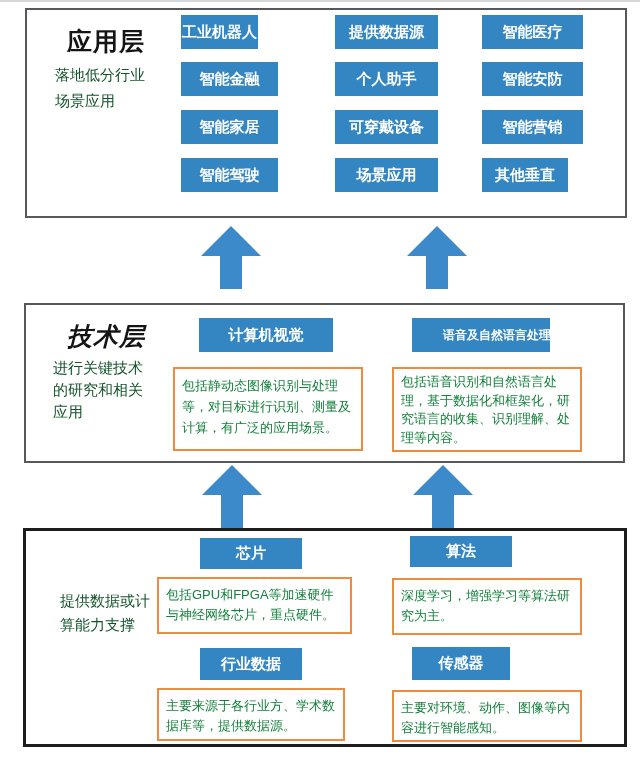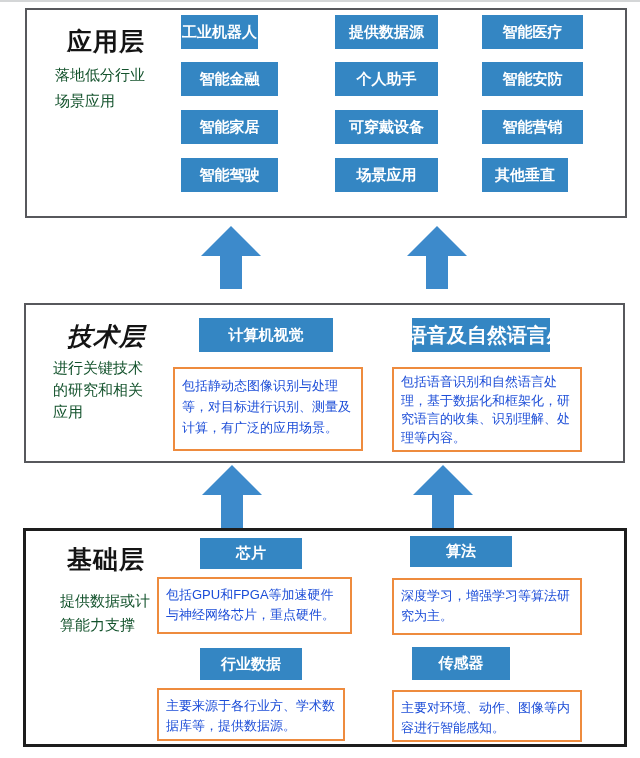--- a/index.html
+++ b/index.html
@@ -14,24 +14,24 @@
   .layer-title { position:absolute; font-size:25px; font-weight:bold; color:#141414; letter-spacing:1px; }
   .layer-sub { position:absolute; font-size:15px; color:#14532d; white-space:pre-line; }
   .sub-app  { line-height:26px; }
   .sub-tech { line-height:22px; }
   .sub-found{ line-height:24px; }
   .bluebox {
     position:absolute; background:#3486c3; color:#ffffff; font-weight:bold;
     font-size:15px; display:flex; align-items:center; justify-content:center;
     text-align:center; white-space:nowrap;
   }
-  .bluebox.small-font { font-size:20px;padding-left:32px; }
+  .bluebox.small-font { font-size:12px;padding-left:32px; }
   .orangebox {
     position:absolute; background:#ffffff; border:2px solid #ee8b3e;
-    padding:6px 7px; font-size:13px; line-height:20px; color:#1d4ed8;
+    padding:6px 7px; font-size:13px; line-height:20px; color:#15803d;
     white-space:pre-line; overflow:hidden;
   }
   .orangebox.tight { line-height:18.5px; padding:4px 7px; }
   .orangebox.mid-left { line-height:21px; }
   .arrow { position:absolute; width:60px; height:63px; }
   .arrow svg { display:block; width:100%; height:100%; }
 </style>
 </head>
 <body>
 
@@ -92,21 +92,20 @@
         <polygon points="30,0 60,30 41,30 41,63 19,63 19,30 0,30" fill="#3d8acb"></polygon>
       </svg>
   </div>
   <div class="arrow" style="left:413px; top:465px;">
     <svg viewBox="0 0 60 63">
         <polygon points="30,0 60,30 41,30 41,63 19,63 19,30 0,30" fill="#3d8acb"></polygon>
       </svg>
   </div>
 
   <div class="section thick" style="left:23px; top:528px; width:604px; height:219px;"></div>
-  <div class="layer-title" style="left:67px; top:543px;">基础层</div>
   <div class="layer-sub sub-found" style="left:60px; top:589px;">提供数据或计
 算能力支撑</div>
 
   <div class="bluebox" style="left:200px; top:538px; width:102px; height:31px;">芯片</div>
   <div class="orangebox" style="left:157px; top:577px; width:195px; height:57px;">包括GPU和FPGA等加速硬件
 与神经网络芯片，重点硬件。</div>
 
   <div class="bluebox" style="left:410px; top:536px; width:102px; height:31px;">算法</div>
   <div class="orangebox" style="left:392px; top:578px; width:190px; height:57px;">深度学习，增强学习等算法研
 究为主。</div>

